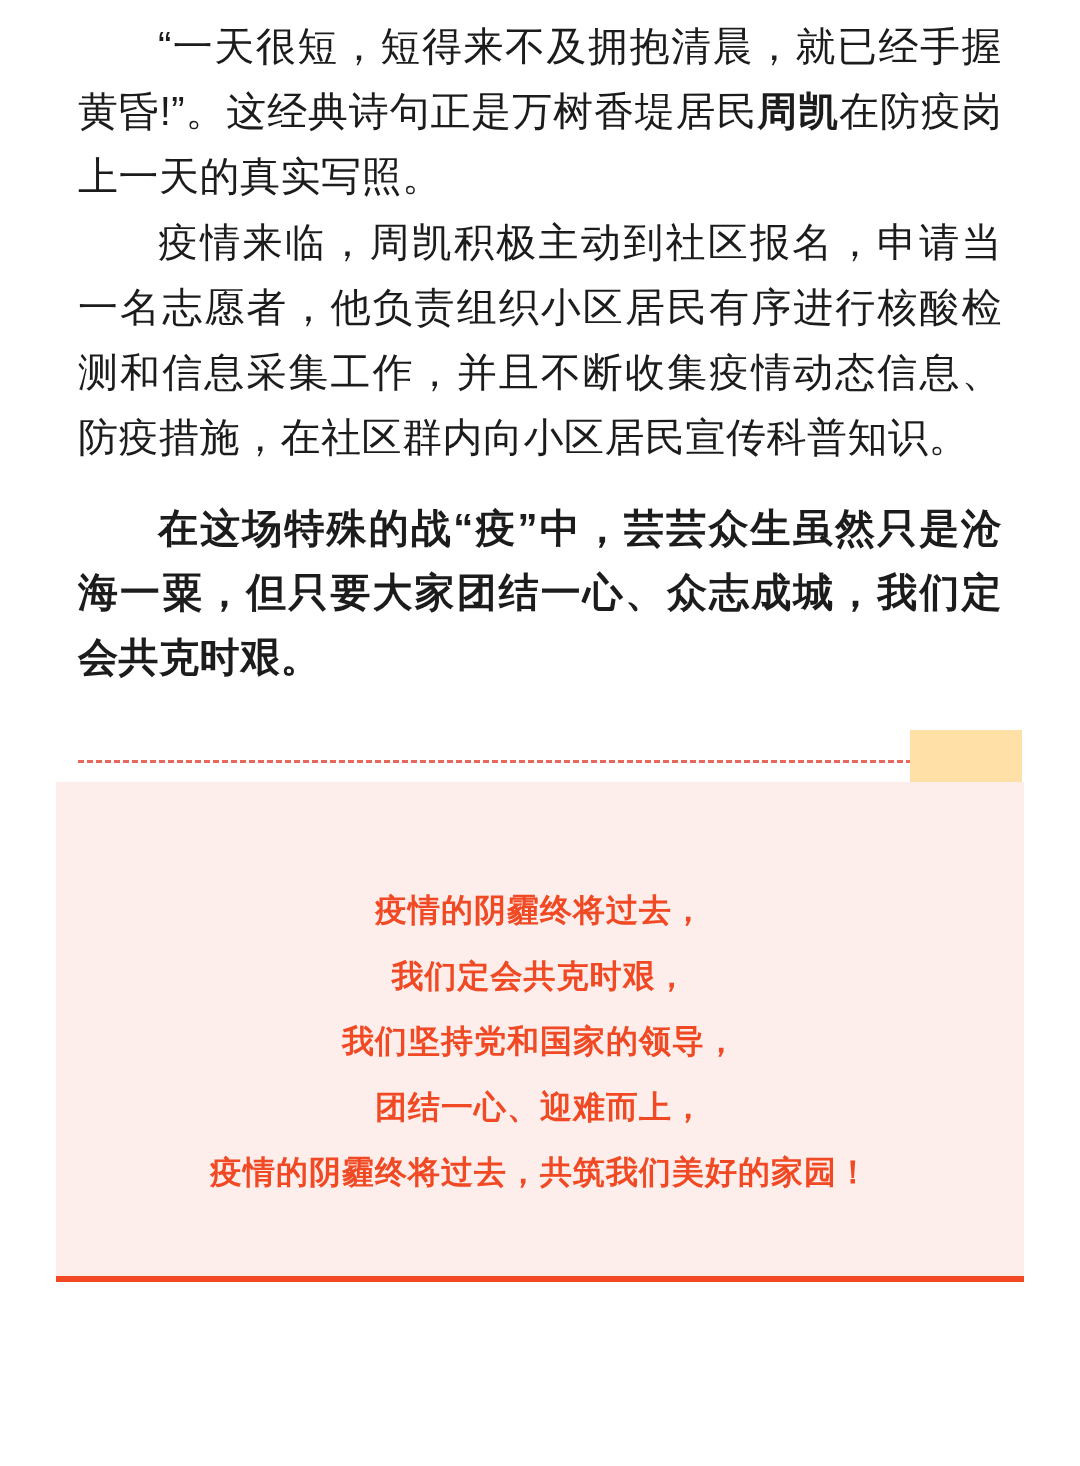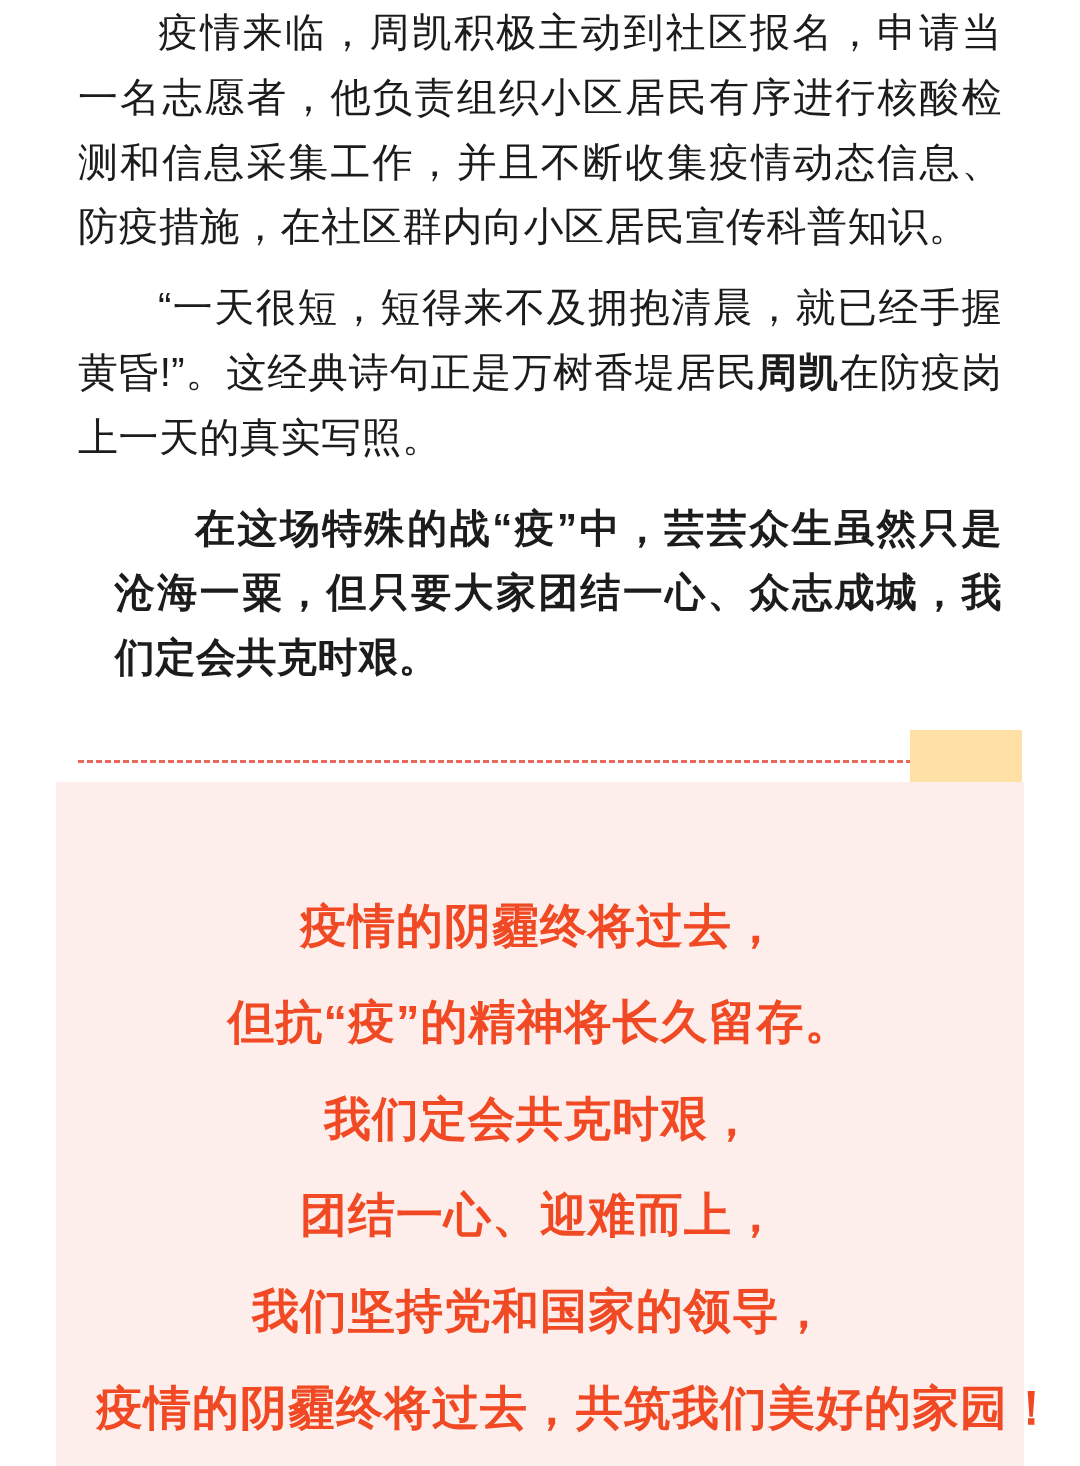--- a/index.html
+++ b/index.html
@@ -32,21 +32,20 @@
   }
   .para.first {
     padding-top: 14px;
   }
   .para .bold-name {
     font-weight: bold;
   }
   .para.emphasis {
     font-weight: bold;
     margin-top: 26px;
-    margin-left: 37px;
   }
 
   
   .divider-zone {
     position: relative;
     margin-top: 52px;
     height: 40px;
   }
   .dashed-line {
     position: absolute;
@@ -67,59 +66,58 @@
   
   .quote-block {
     position: relative;
     margin: 0 56px 0 56px;
     background: #fdeeec;
     padding: 96px 40px 70px 40px;
     box-sizing: border-box;
   }
   .quote-line {
     text-align: center;
-    font-size: 47px;
+    font-size: 32px;
     font-weight: bold;
     color: #f04923;
     line-height: 2.05;
     letter-spacing: 1px;
     white-space: nowrap;
   }
 
   .bottom-bar {
     position: relative;
     margin: 0 56px;
     height: 6px;
     background: #f04923;
   }
 </style>
 </head>
 <body>
 
 <div class="article">
+  <p class="para first">
+    <span>“一天很短，短得来不及拥抱清晨，就已经手握黄昏!”。这经典诗句正是万树香堤居民</span><span class="bold-name">周凯</span><span>在防疫岗上一天的真实写照。</span>
+  </p>
+
   <p class="para">
     <span>疫情来临，周凯积极主动到社区报名，申请当一名志愿者，他负责组织小区居民有序进行核酸检测和信息采集工作，并且不断收集疫情动态信息、防疫措施，在社区群内向小区居民宣传科普知识。</span>
-  </p>
-
-  <p class="para first">
-    <span>“一天很短，短得来不及拥抱清晨，就已经手握黄昏!”。这经典诗句正是万树香堤居民</span><span class="bold-name">周凯</span><span>在防疫岗上一天的真实写照。</span>
   </p>
 
   <p class="para emphasis">
     <span>在这场特殊的战“疫”中，芸芸众生虽然只是沧海一粟，但只要大家团结一心、众志成城，我们定会共克时艰。</span>
   </p>
 </div>
 
 <div class="divider-zone">
   <div class="dashed-line"></div>
   <div class="yellow-square"></div>
 </div>
 
 <div class="quote-block">
   <div class="quote-line">疫情的阴霾终将过去，</div>
-  <div class="quote-line">但抗“疫”的精神将长久留存。</div>
   <div class="quote-line">我们定会共克时艰，</div>
+  <div class="quote-line">我们坚持党和国家的领导，</div>
   <div class="quote-line">团结一心、迎难而上，</div>
-  <div class="quote-line">我们坚持党和国家的领导，</div>
   <div class="quote-line">疫情的阴霾终将过去，共筑我们美好的家园！</div>
 </div>
 
 <div class="bottom-bar"></div>
 
 </body></html>

